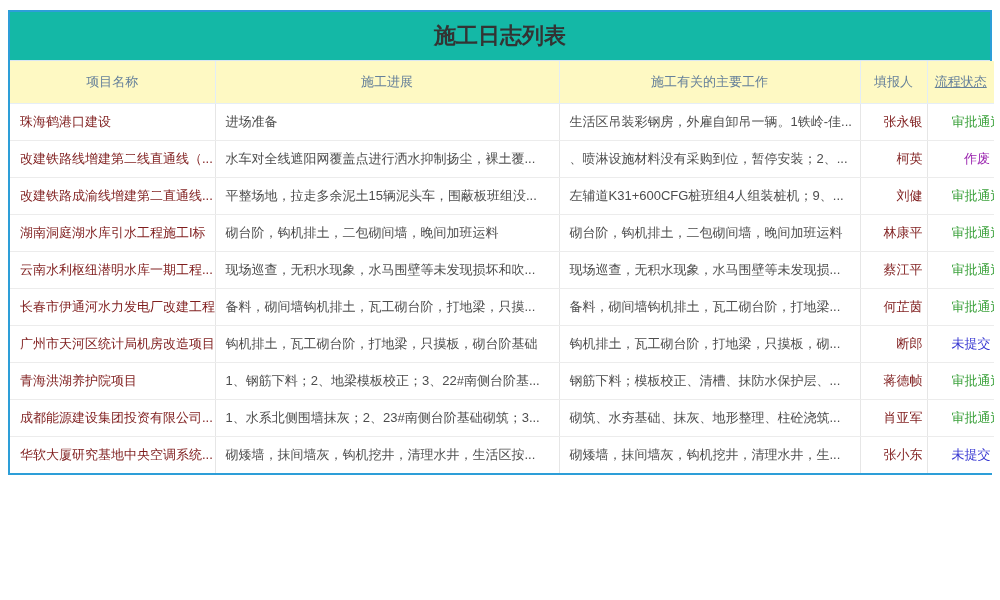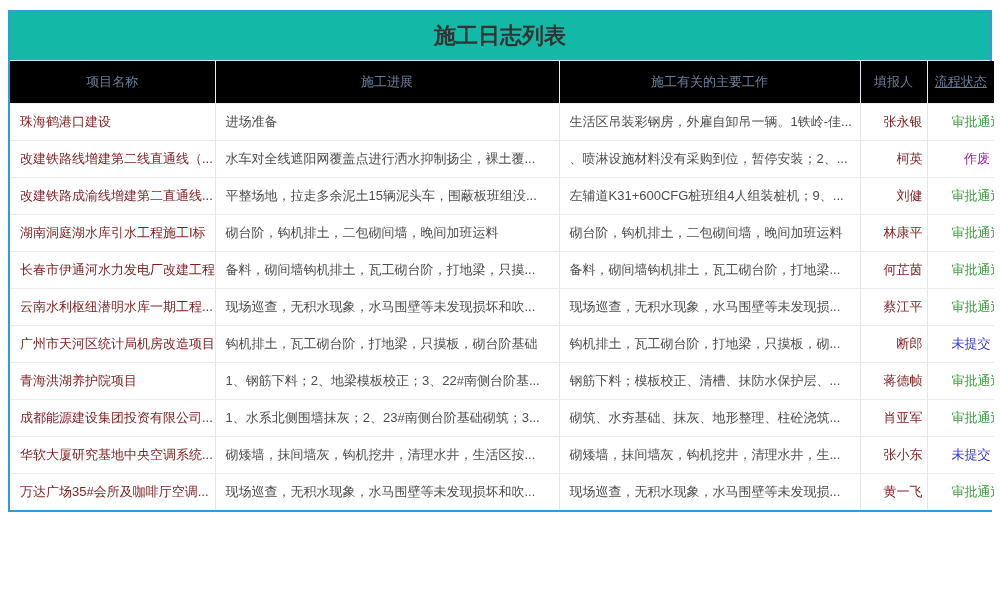--- a/index.html
+++ b/index.html
@@ -33,21 +33,21 @@
     width: 100%;
     border-collapse: collapse;
     table-layout: fixed;
   }
   col.c1 { width: 205px; }
   col.c2 { width: 344px; }
   col.c3 { width: 301px; }
   col.c4 { width: 67px; }
   col.c5 { width: 67px; }
   thead th {
-    background: #000000;
+    background: #fef9c3;
     color: #66809a;
     font-weight: normal;
     font-size: 13px;
     height: 40px;
     text-align: center;
     border-right: 1px solid #e3edf6;
     border-bottom: 1px solid #e6eef6;
     overflow: hidden;
     white-space: nowrap;
   }
@@ -122,32 +122,32 @@
 
   <tr>
     <td class="c-name"><a>湖南洞庭湖水库引水工程施工I标</a></td>
     <td class="c-progress">砌台阶，钩机排土，二包砌间墙，晚间加班运料</td>
     <td class="c-work">砌台阶，钩机排土，二包砌间墙，晚间加班运料</td>
     <td class="c-reporter"><a>林康平</a></td>
     <td class="c-status" style="color: rgb(59, 161, 59);">审批通过</td>
   </tr>
 
   <tr>
+    <td class="c-name"><a>云南水利枢纽潜明水库一期工程...</a></td>
+    <td class="c-progress">现场巡查，无积水现象，水马围壁等未发现损坏和吹...</td>
+    <td class="c-work">现场巡查，无积水现象，水马围壁等未发现损...</td>
+    <td class="c-reporter"><a>蔡江平</a></td>
+    <td class="c-status" style="color: rgb(59, 161, 59);">审批通过</td>
+  </tr>
+
+  <tr>
     <td class="c-name"><a>长春市伊通河水力发电厂改建工程</a></td>
     <td class="c-progress">备料，砌间墙钩机排土，瓦工砌台阶，打地梁，只摸...</td>
     <td class="c-work">备料，砌间墙钩机排土，瓦工砌台阶，打地梁...</td>
     <td class="c-reporter"><a>何芷茵</a></td>
-    <td class="c-status" style="color: rgb(59, 161, 59);">审批通过</td>
-  </tr>
-
-  <tr>
-    <td class="c-name"><a>云南水利枢纽潜明水库一期工程...</a></td>
-    <td class="c-progress">现场巡查，无积水现象，水马围壁等未发现损坏和吹...</td>
-    <td class="c-work">现场巡查，无积水现象，水马围壁等未发现损...</td>
-    <td class="c-reporter"><a>蔡江平</a></td>
     <td class="c-status" style="color: rgb(59, 161, 59);">审批通过</td>
   </tr>
 
   <tr>
     <td class="c-name"><a>广州市天河区统计局机房改造项目</a></td>
     <td class="c-progress">钩机排土，瓦工砌台阶，打地梁，只摸板，砌台阶基础</td>
     <td class="c-work">钩机排土，瓦工砌台阶，打地梁，只摸板，砌...</td>
     <td class="c-reporter"><a>断郎</a></td>
     <td class="c-status" style="color: rgb(53, 53, 209);">未提交</td>
   </tr>
@@ -169,24 +169,17 @@
   </tr>
 
   <tr>
     <td class="c-name"><a>华软大厦研究基地中央空调系统...</a></td>
     <td class="c-progress">砌矮墙，抹间墙灰，钩机挖井，清理水井，生活区按...</td>
     <td class="c-work">砌矮墙，抹间墙灰，钩机挖井，清理水井，生...</td>
     <td class="c-reporter"><a>张小东</a></td>
     <td class="c-status" style="color: rgb(53, 53, 209);">未提交</td>
   </tr>
 
-  <tr>
-    <td class="c-name"><a>万达广场35#会所及咖啡厅空调...</a></td>
-    <td class="c-progress">现场巡查，无积水现象，水马围壁等未发现损坏和吹...</td>
-    <td class="c-work">现场巡查，无积水现象，水马围壁等未发现损...</td>
-    <td class="c-reporter"><a>黄一飞</a></td>
-    <td class="c-status" style="color: rgb(59, 161, 59);">审批通过</td>
-  </tr>
 
 
 </tbody>
   </table>
 </div>
 
 </body></html>

